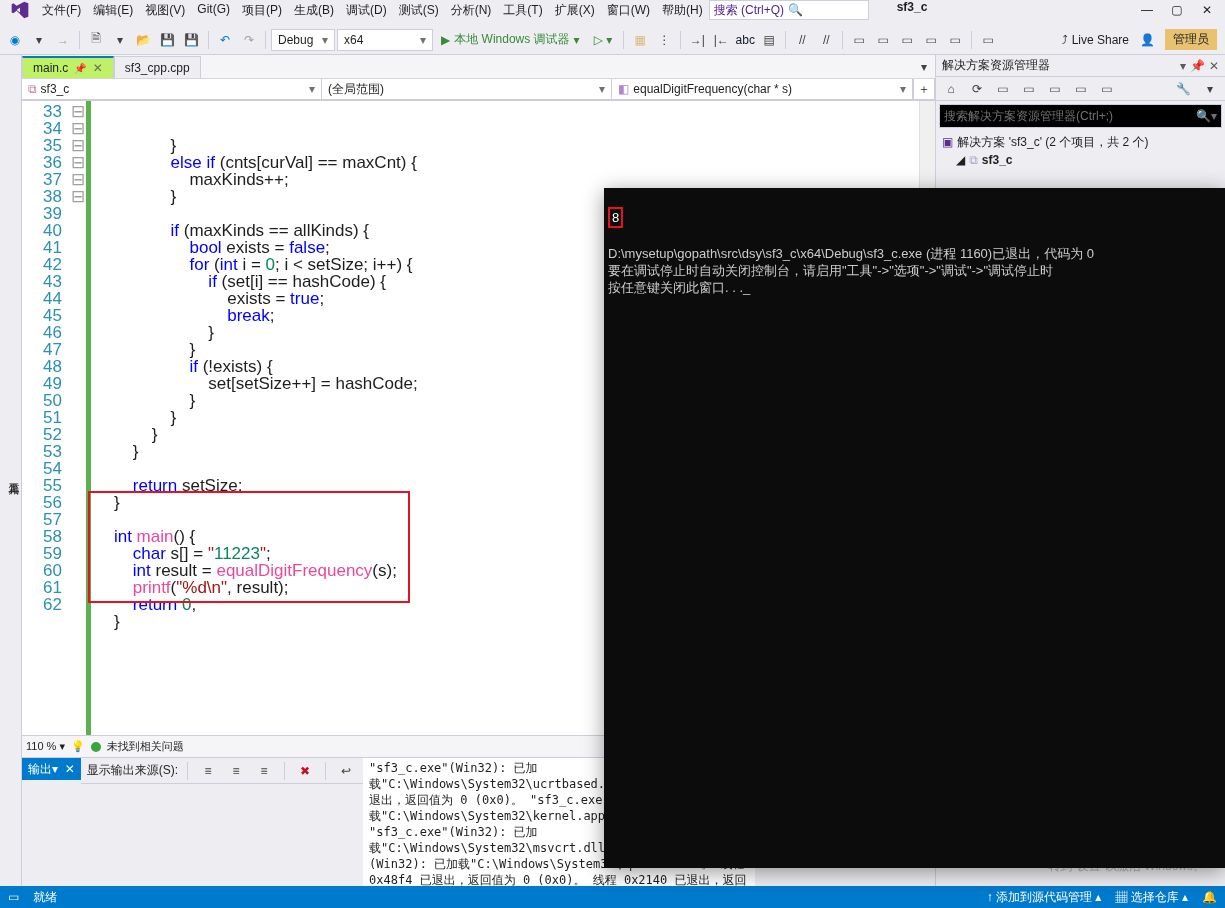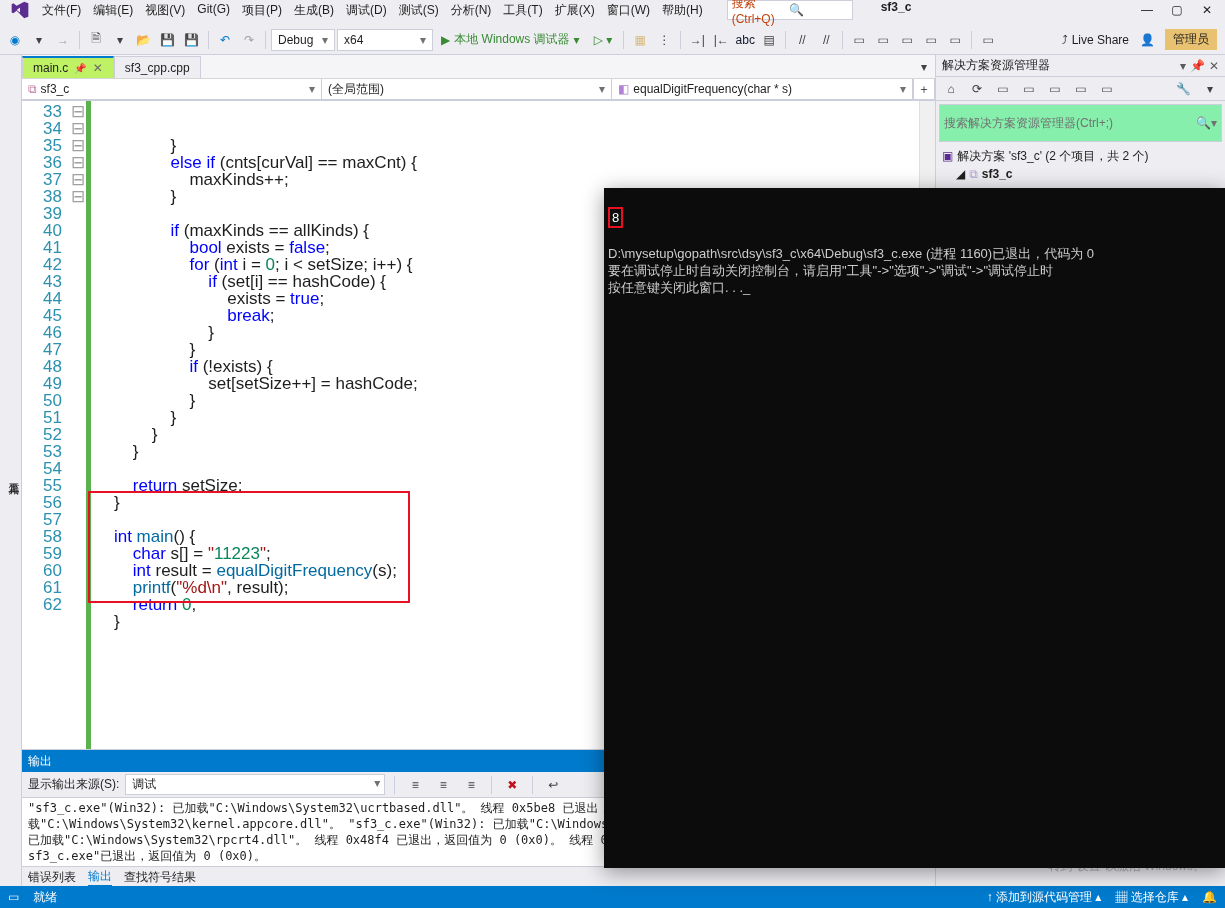--- a/index.html
+++ b/index.html
@@ -1,21 +1,21 @@
 <!DOCTYPE html>
 <html><head>
 <meta charset="utf-8">
 <style>
 * { margin:0; padding:0; box-sizing:border-box; font-family:"Microsoft YaHei","Segoe UI",sans-serif; }
 body { background:#eeeef2; font-size:12px; color:#1e1e1e; width:1225px; height:908px; overflow:hidden; position:relative; }
 .menubar { height:25px; background:#eeeef2; display:flex; align-items:flex-start; padding:0 4px; }
 .vs-logo { width:20px; height:20px; margin:0 6px; }
 .vs-logo svg{width:20px;height:20px;}
 .menu-item { padding:2px 6px; cursor:default; color:#1e1e1e; }
-.search-box { margin-left:18px; width:126px; height:20px; border:1px solid #cccedb; background:#fff; display:flex; align-items:center; padding:0 4px; color:#c2410c;}
+.search-box { width:160px; height:20px; border:1px solid #cccedb; background:#fff; display:flex; align-items:center; padding:0 4px; color:#4c1d95;}
 .search-box span{flex:1;}
 .sln-label { margin-left:28px; font-weight:bold; }
 .win-controls { margin-left:auto; display:flex; gap:2px; }
 .win-btn { width:28px; height:20px; display:flex; align-items:center; justify-content:center; color:#1e1e1e; }
 .toolbar { height:30px; background:#eeeef2; display:flex; align-items:center; padding:0 4px; gap:2px; border-bottom:1px solid #cccedb;}
 .tbtn { width:22px; height:22px; display:flex; align-items:center; justify-content:center; color:#414141; }
 .tbtn.blue{color:#007acc;}
 .tsep { width:1px; height:18px; background:#cccedb; margin:0 3px;}
 .combo { height:22px; border:1px solid #cccedb; background:#fff; display:flex; align-items:center; padding:0 6px; min-width:60px; gap:6px;}
 .combo .dd{margin-left:auto;color:#717171;}
@@ -31,35 +31,35 @@
 .tab .pin{color:#6a6a6a;font-size:10px;}
 .tab .x{color:#6a6a6a;}
 .nav-row { height:22px; display:flex; border-bottom:1px solid #cccedb;}
 .nav-combo{ flex:1; border:1px solid #cccedb; border-top:none; border-left:none; display:flex; align-items:center; padding:0 6px; background:#fff; color:#1e1e1e; gap:4px;}
 .nav-combo .dd{margin-left:auto;color:#717171;}
 .code-area { flex:1; display:flex; background:#fff; font-family:Consolas,"Courier New",monospace; font-size:17px; line-height:17px; overflow:hidden;}
 .gutter { width:48px; text-align:right; color:#2b91af; padding:2px 8px 0 0; background:#fff;}
 .fold { width:16px; color:#a0a0a0; padding-top:2px; text-align:center;}
 .green-bar{width:5px;background:#5bb14d;}
 .code { flex:1; padding:2px 0 0 4px; white-space:pre; position:relative;}
-.kw{color:#0000ff;} .str{color:#a31515;} .num{color:#098658;} .fn{color:#0369a1;}
+.kw{color:#0000ff;} .str{color:#a31515;} .num{color:#098658;} .fn{color:#ec4899;}
 .redbox{position:absolute; border:2px solid #e81123; pointer-events:none;}
 .zoom-row{height:22px;background:#f5f5f7;border-top:1px solid #cccedb;display:flex;align-items:center;padding:0 4px;gap:6px;font-size:11px;}
-.output-panel{border-top:1px solid #cccedb;display:flex;flex-direction:column;}
+.output-panel{border-top:1px solid #cccedb;display:flex;flex-direction:row;}
 .out-hdr{height:22px;background:#007acc;color:#fff;display:flex;align-items:center;padding:0 6px;font-size:12px;justify-content:space-between;}
 .out-tools{height:26px;background:#eeeef2;display:flex;align-items:center;padding:0 6px;gap:6px;border-bottom:1px solid #cccedb;}
 .out-combo{border:1px solid #cccedb;background:#fff;padding:1px 18px 1px 6px;min-width:260px;position:relative;}
 .out-combo::after{content:"▾";position:absolute;right:4px;color:#717171;}
 .out-body{flex:1;background:#fff;font-family:"SimSun",Consolas,monospace;font-size:12px;line-height:16px;padding:2px 6px;overflow:auto;height:130px;}
 .bottom-tabs{height:22px;background:#eeeef2;border-top:1px solid #cccedb;display:flex;align-items:center;padding:0 6px;gap:12px;font-size:12px;}
 .bottom-tabs .sel{color:#007acc;border-bottom:2px solid #007acc;}
 .right-panel{width:290px;background:#eeeef2;border-left:1px solid #cccedb;display:flex;flex-direction:column;}
 .rp-hdr{height:22px;display:flex;align-items:center;padding:0 6px;justify-content:space-between;border-bottom:1px solid #cccedb;font-size:12px;}
 .rp-tools{height:24px;display:flex;align-items:center;padding:0 4px;gap:4px;border-bottom:1px solid #cccedb;}
-.rp-search{height:38px;border:1px solid #cccedb;background:#86efac;margin:3px;display:flex;align-items:center;padding:0 4px;color:#717171;}
+.rp-search{height:24px;border:1px solid #cccedb;background:#000000;margin:3px;display:flex;align-items:center;padding:0 4px;color:#717171;}
 .rp-tree{padding:2px 6px;font-size:12px;line-height:18px;}
 .rp-tree .row{display:flex;align-items:center;gap:4px;}
 .statusbar{position:absolute;bottom:0;left:0;right:0;height:22px;background:#007acc;color:#fff;display:flex;align-items:center;padding:0 8px;font-size:12px;gap:14px;}
 .statusbar .right{margin-left:auto;display:flex;gap:14px;align-items:center;}
 .console-win{position:absolute;left:604px;top:188px;width:621px;height:680px;background:#0c0c0c;color:#ccc;font-family:"SimSun",Consolas,monospace;font-size:13px;box-shadow:0 4px 20px rgba(0,0,0,.4);}
 .console-title{height:26px;background:#fff;color:#000;display:flex;align-items:center;padding:0 6px;gap:6px;border-bottom:1px solid #ccc;font-family:"Microsoft YaHei";font-size:12px;}
 .console-title .ico{width:14px;height:14px;background:#5c2d91;display:inline-block;}
 .console-body{padding:2px 4px;line-height:17px;white-space:pre-wrap;}
 .console-body .hi{border:2px solid #e81123;display:inline-block;padding:0 2px;color:#fff;}
 .watermark{position:absolute;right:20px;bottom:30px;color:rgba(0,0,0,.28);font-size:20px;text-align:right;line-height:24px;pointer-events:none;}
@@ -283,29 +283,34 @@
         <span class="kw">int</span> result = <span class="fn">equalDigitFrequency</span>(s);
         <span class="fn">printf</span>(<span class="str">"%d\n"</span>, result);
         <span class="kw">return</span> <span class="num">0</span>;
     }
 
 </div><div class="redbox" style="left:-3px;top:390px;width:322px;height:112px;"></div>
       </div>
       <div class="scrollbar-v"></div>
     </div>
 
+    <div class="zoom-row">
+      <span><span>110 %</span> ▾</span>
+      <span style="color:#b180d7">💡</span>
+      <span class="green-dot"></span>
+      <span>未找到相关问题</span>
+    </div>
 
     <div class="output-panel">
       <div class="out-hdr">
         <span>输出</span>
         <span>▾ &nbsp;✕</span>
       </div>
       <div class="out-tools">
         <span>显示输出来源(S):</span>
-        <div class="out-combo"><span>调试</span></div>
         <span class="tsep"></span>
         <span class="tbtn">≡</span>
         <span class="tbtn">≡</span>
         <span class="tbtn">≡</span>
         <span class="tsep"></span>
         <span class="tbtn" style="color:#c50f1f">✖</span>
         <span class="tsep"></span>
         <span class="tbtn">↩</span>
       </div>
       <div class="out-body" id="outbody">"sf3_c.exe"(Win32): 已加载"C:\Windows\System32\ucrtbased.dll"。

